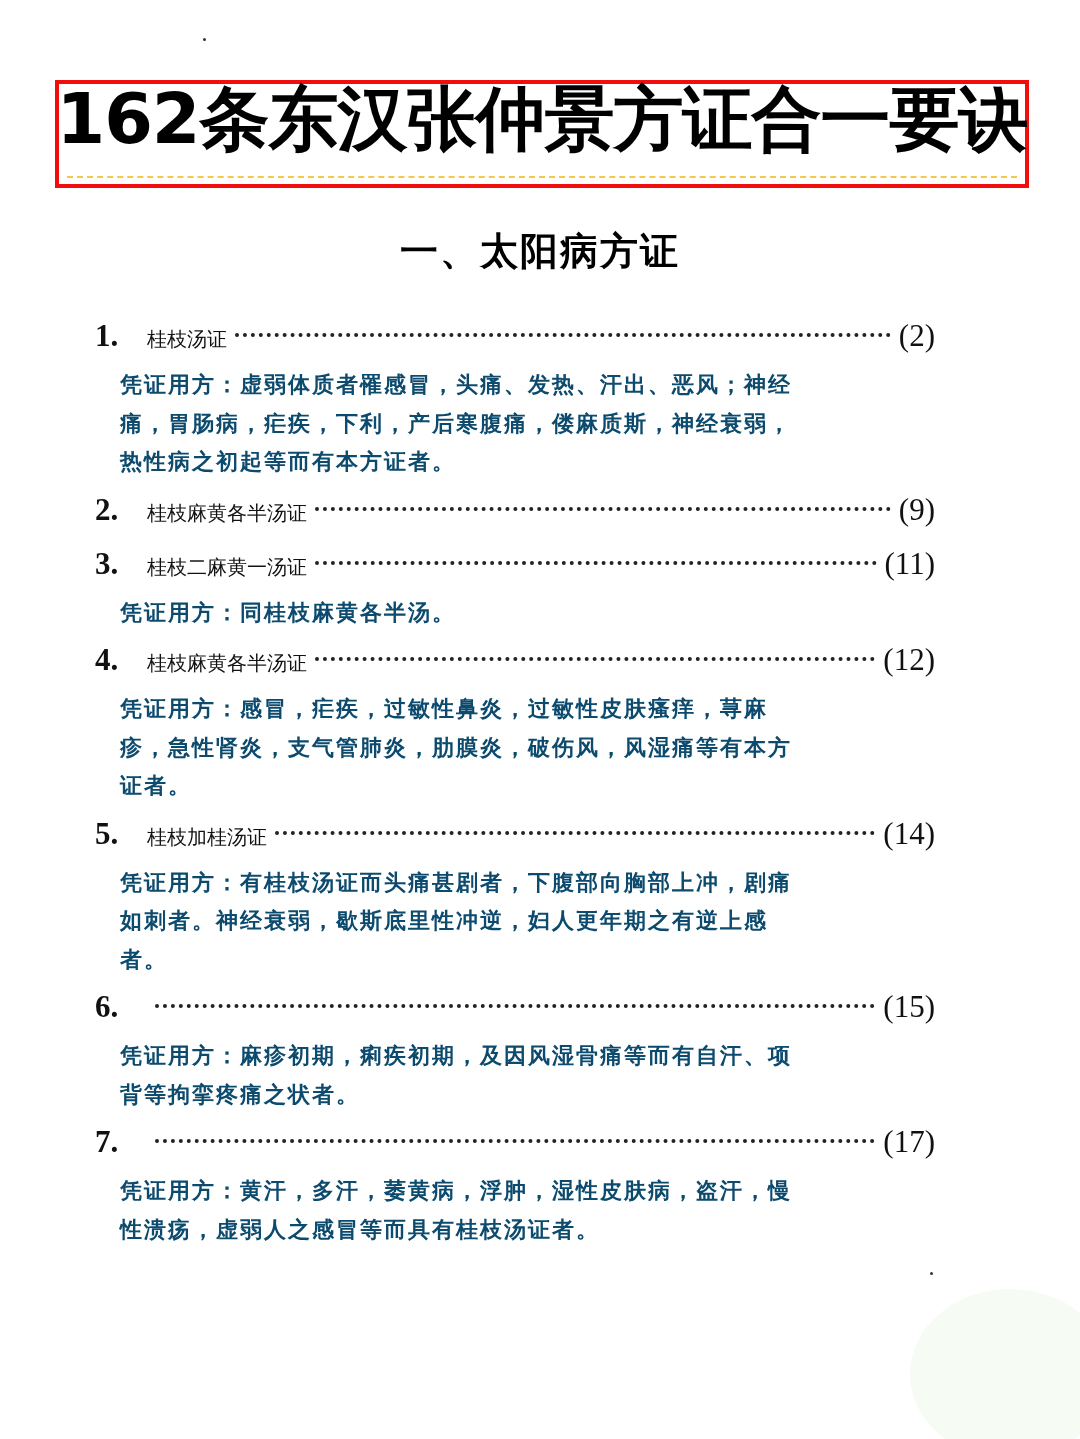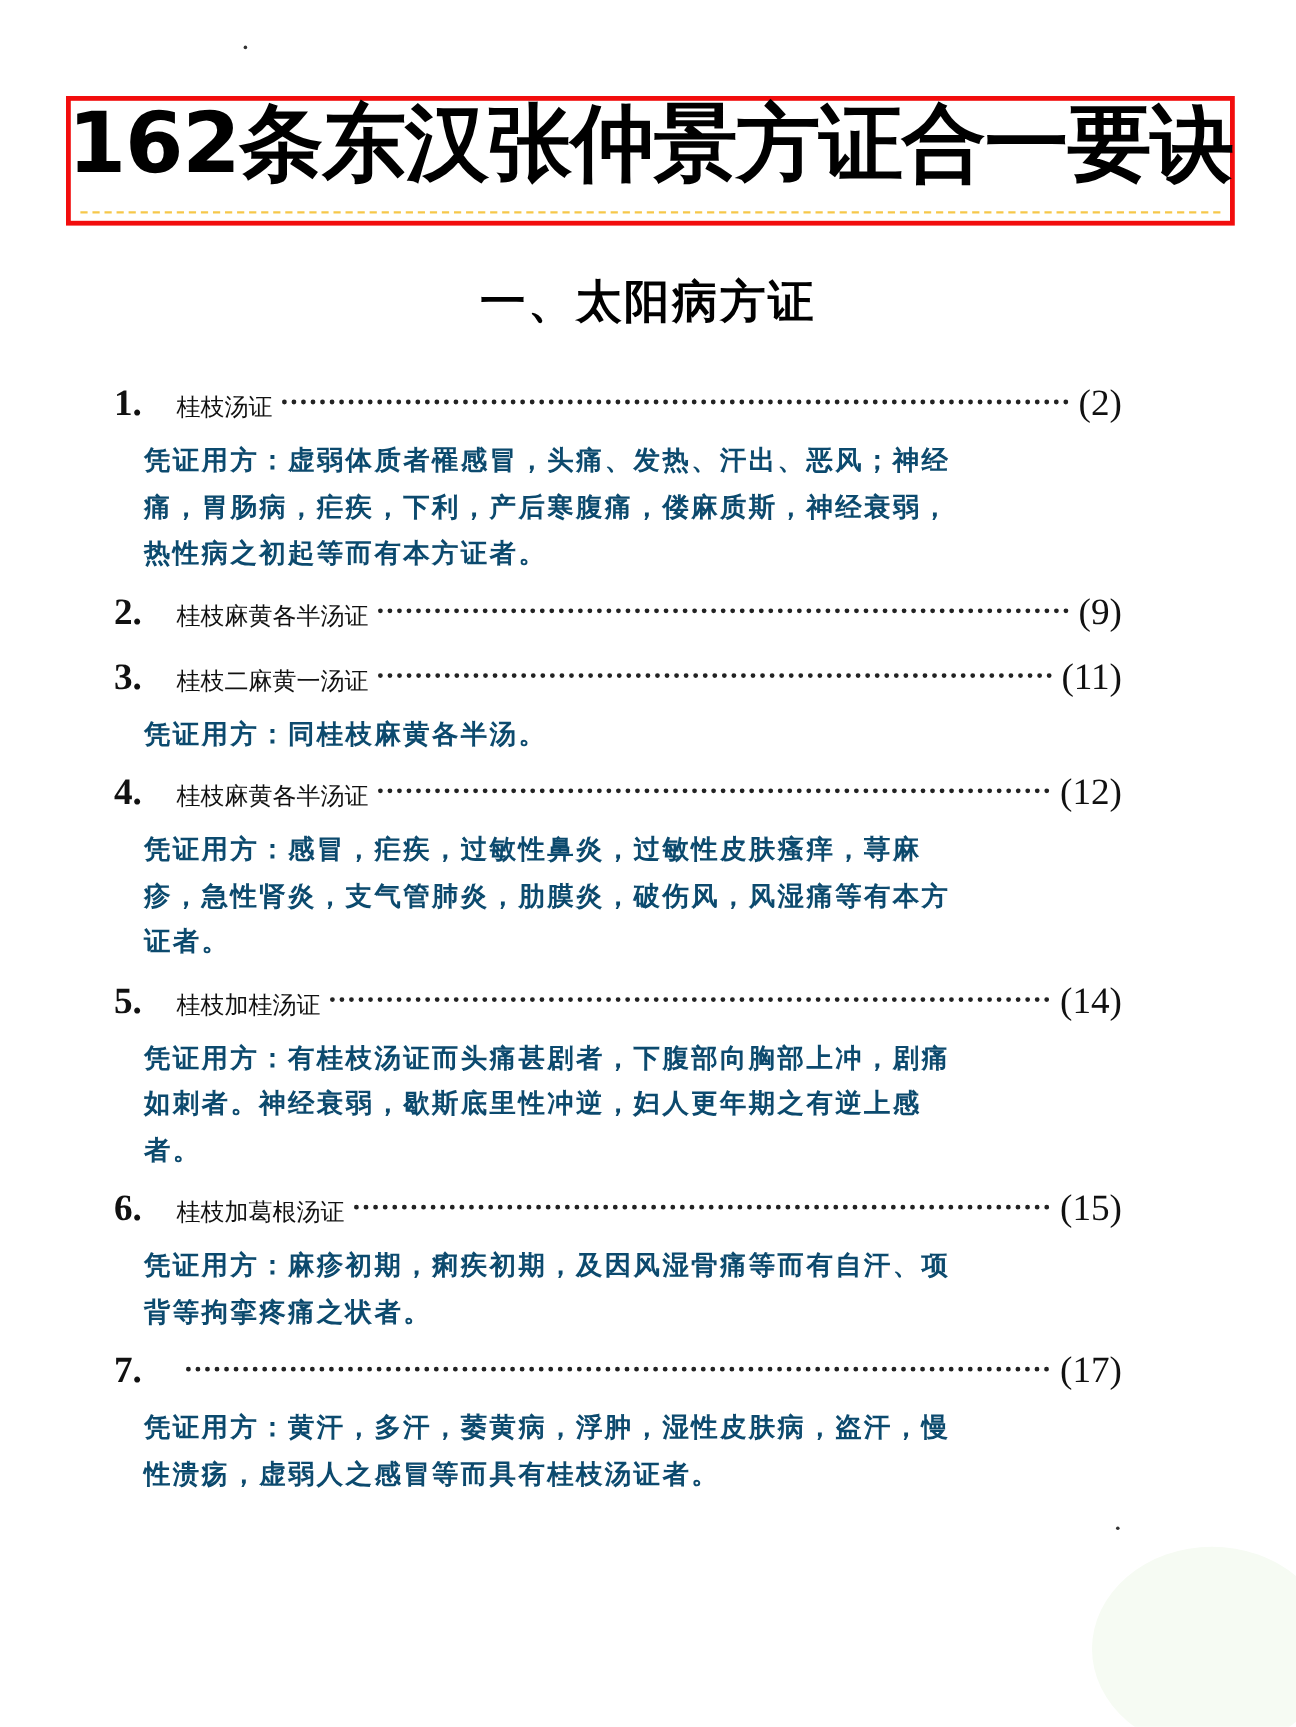--- a/index.html
+++ b/index.html
@@ -164,21 +164,20 @@
       <span class="entry-name">桂枝加桂汤证</span>
       <span class="leader"></span>
       <span class="entry-page">(14)</span>
     </div>
     <div class="entry-body">凭证用方：有桂枝汤证而头痛甚剧者，下腹部向胸部上冲，剧痛如刺者。神经衰弱，歇斯底里性冲逆，妇人更年期之有逆上感者。</div>
   </div>
 
   <div class="entry">
     <div class="entry-head">
       <span class="entry-num">6.</span>
-      <span class="entry-name">桂枝加葛根汤证</span>
       <span class="leader"></span>
       <span class="entry-page">(15)</span>
     </div>
     <div class="entry-body">凭证用方：麻疹初期，痢疾初期，及因风湿骨痛等而有自汗、项背等拘挛疼痛之状者。</div>
   </div>
 
   <div class="entry">
     <div class="entry-head">
       <span class="entry-num">7.</span>
       <span class="leader"></span>

